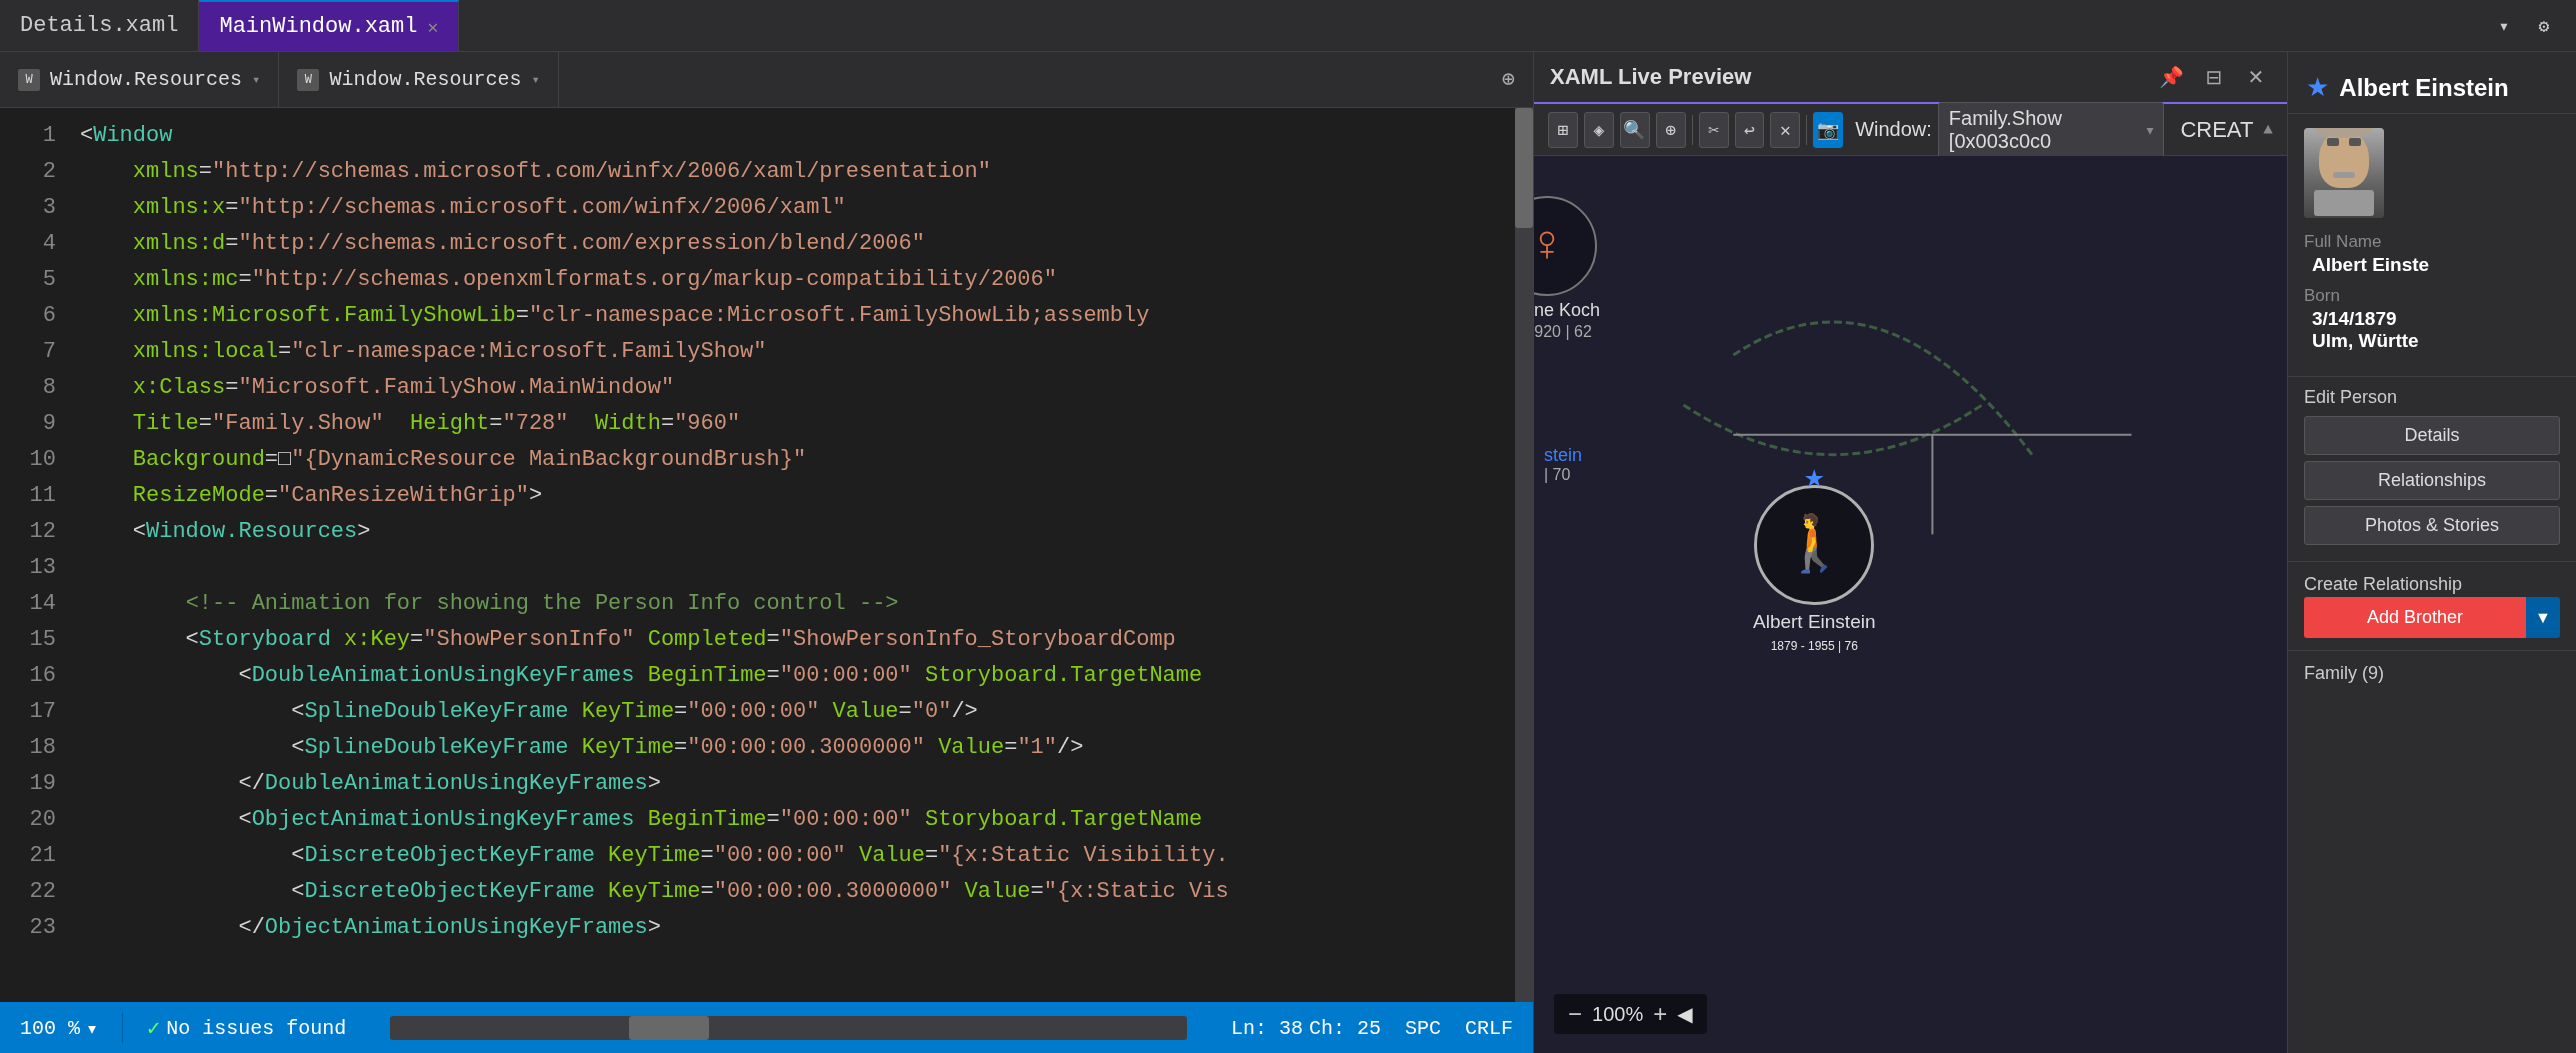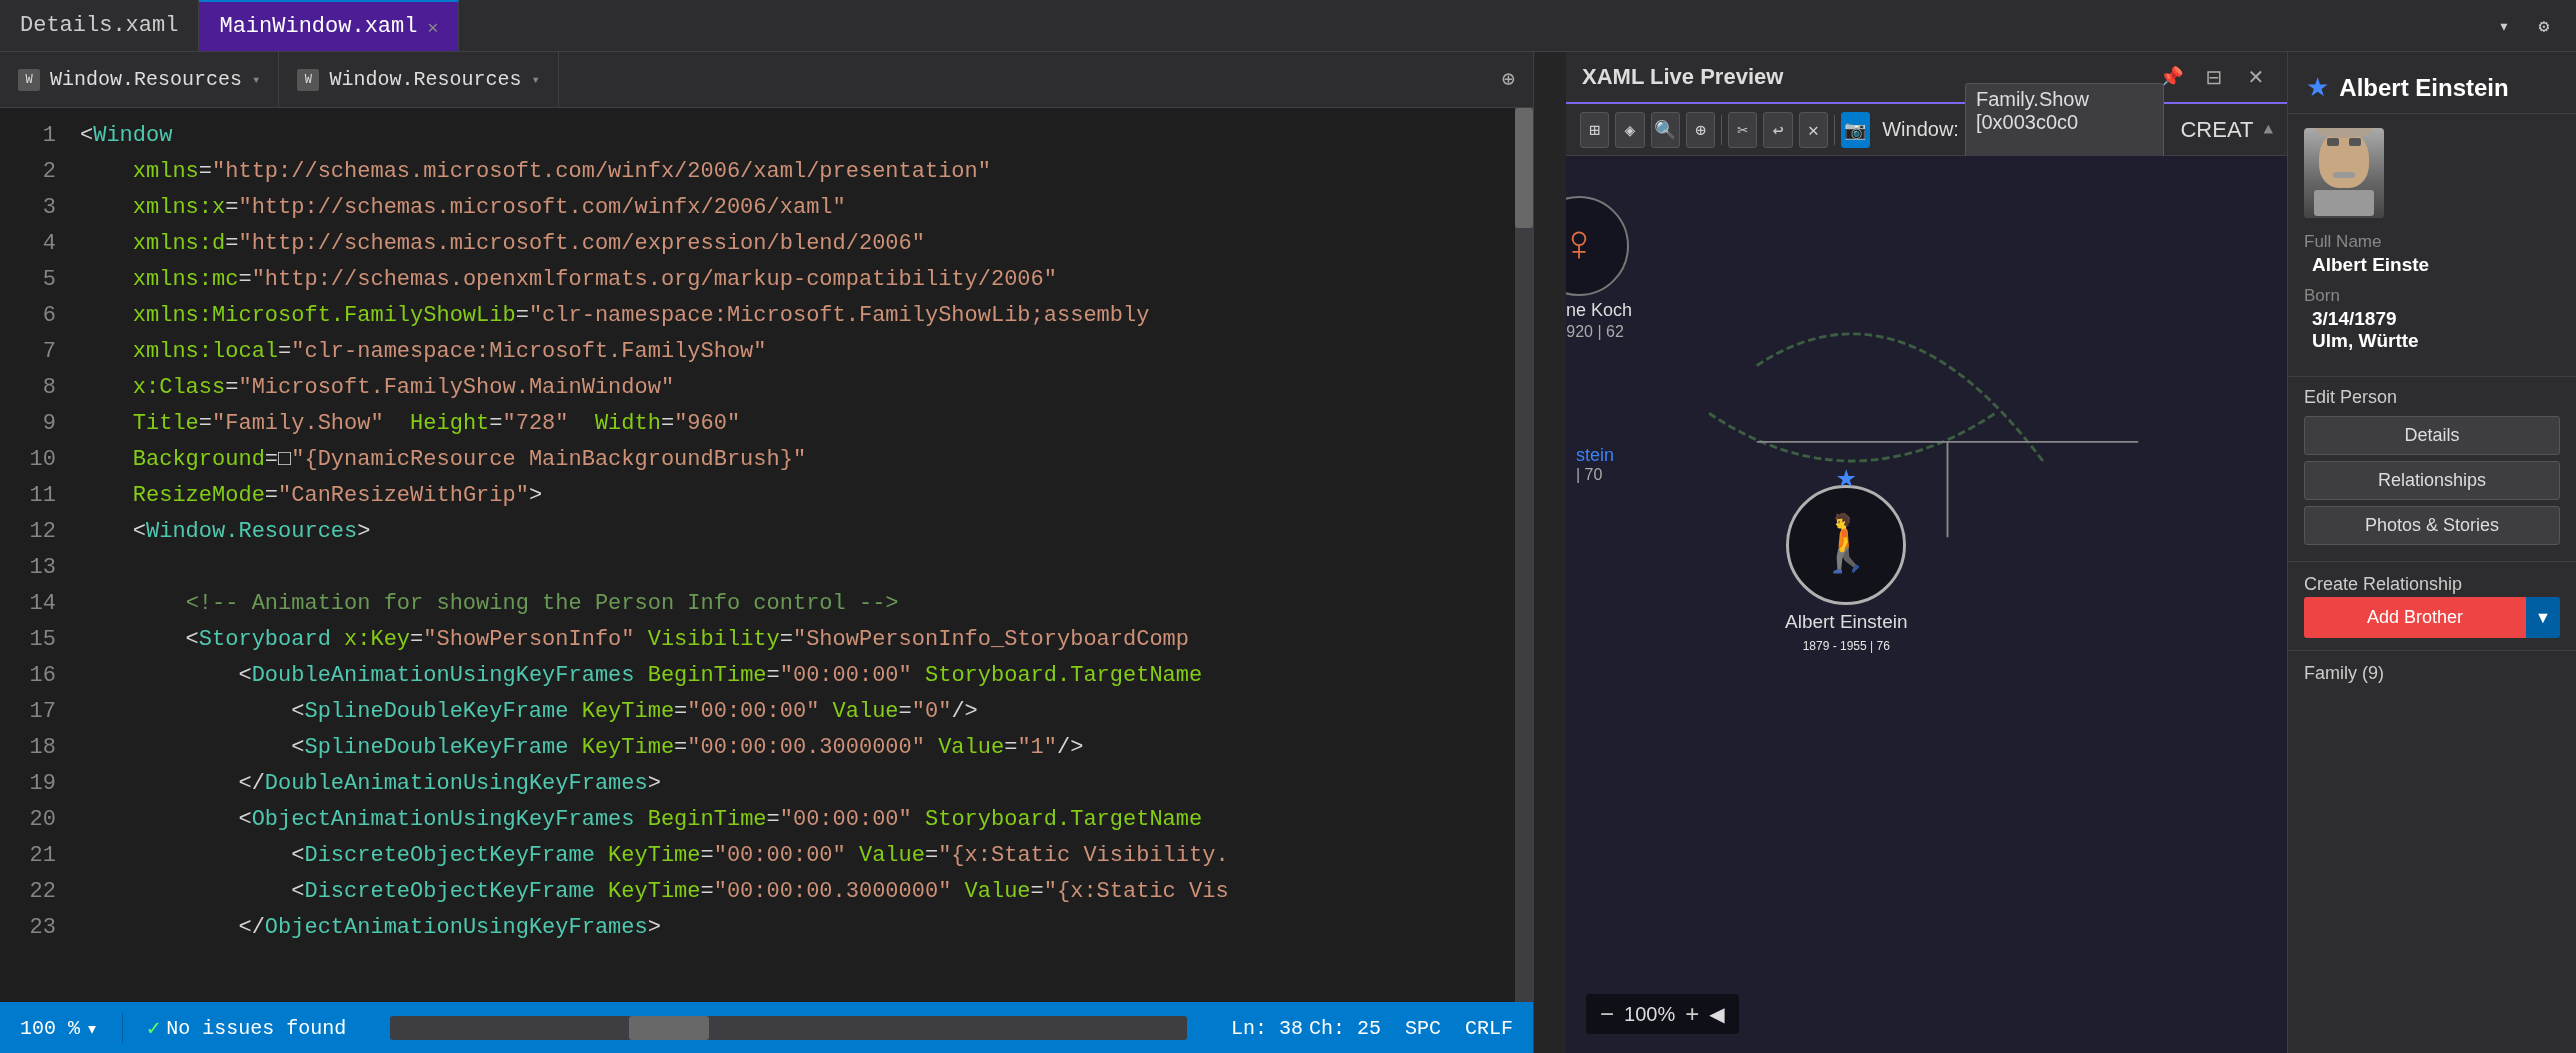--- a/index.html
+++ b/index.html
@@ -203,21 +203,20 @@
     }
 
     
     .preview-panel {
       flex: 1;
       background: #252526;
       overflow: hidden;
       position: relative;
       display: flex;
       flex-direction: column;
-      padding-left: 32px;
     }
     .preview-btn {
       width: 36px;
       height: 36px;
       background: #3e3e42;
       border: 1px solid #555;
       border-radius: 3px;
       display: flex;
       align-items: center;
       justify-content: center;
@@ -232,21 +231,20 @@
       align-items: center;
       background: #3e3e42;
       border: 1px solid #555;
       border-radius: 3px;
       padding: 4px 10px;
       font-size: 20px;
       color: #ddd;
       font-family: 'Segoe UI', sans-serif;
       gap: 21px;
       cursor: pointer;
-      flex-direction: column;
     }
     .window-selector .ws-arrow { color: #888; font-size: 14px; }
     .creat-label {
       font-size: 22px;
       color: #ddd;
       font-family: 'Segoe UI', sans-serif;
       margin-left: 10px;
     }
     .creat-arrow { color: #888; font-size: 16px; margin-left: 4px; }
 
@@ -529,21 +527,21 @@
     <span class="attr-name">xmlns:mc</span>=<span class="attr-value">"http://schemas.openxmlformats.org/markup-compatibility/2006"</span>
     <span class="attr-name">xmlns:Microsoft.FamilyShowLib</span>=<span class="attr-value">"clr-namespace:Microsoft.FamilyShowLib;assembly</span>
     <span class="attr-name">xmlns:local</span>=<span class="attr-value">"clr-namespace:Microsoft.FamilyShow"</span>
     <span class="attr-name">x:Class</span>=<span class="attr-value">"Microsoft.FamilyShow.MainWindow"</span>
     <span class="attr-name">Title</span>=<span class="attr-value">"Family.Show"</span>  <span class="attr-name">Height</span>=<span class="attr-value">"728"</span>  <span class="attr-name">Width</span>=<span class="attr-value">"960"</span>
     <span class="attr-name">Background</span>=□<span class="attr-value">"{DynamicResource MainBackgroundBrush}"</span>
     <span class="attr-name">ResizeMode</span>=<span class="attr-value">"CanResizeWithGrip"</span>&gt;
     &lt;<span class="tag">Window.Resources</span>&gt;
 
         <span class="comment">&lt;!-- Animation for showing the Person Info control --&gt;</span>
-        &lt;<span class="tag">Storyboard</span> <span class="attr-name">x:Key</span>=<span class="attr-value">"ShowPersonInfo"</span> <span class="attr-name">Visibility</span>=<span class="attr-value">"ShowPersonInfo_StoryboardComp</span>
+        &lt;<span class="tag">Storyboard</span> <span class="attr-name">x:Key</span>=<span class="attr-value">"ShowPersonInfo"</span> <span class="attr-name">Completed</span>=<span class="attr-value">"ShowPersonInfo_StoryboardComp</span>
             &lt;<span class="tag">DoubleAnimationUsingKeyFrames</span> <span class="attr-name">BeginTime</span>=<span class="attr-value">"00:00:00"</span> <span class="attr-name">Storyboard.TargetName</span>
                 &lt;<span class="tag">SplineDoubleKeyFrame</span> <span class="attr-name">KeyTime</span>=<span class="attr-value">"00:00:00"</span> <span class="attr-name">Value</span>=<span class="attr-value">"0"</span>/&gt;
                 &lt;<span class="tag">SplineDoubleKeyFrame</span> <span class="attr-name">KeyTime</span>=<span class="attr-value">"00:00:00.3000000"</span> <span class="attr-name">Value</span>=<span class="attr-value">"1"</span>/&gt;
             &lt;/<span class="tag">DoubleAnimationUsingKeyFrames</span>&gt;
             &lt;<span class="tag">ObjectAnimationUsingKeyFrames</span> <span class="attr-name">BeginTime</span>=<span class="attr-value">"00:00:00"</span> <span class="attr-name">Storyboard.TargetName</span>
                 &lt;<span class="tag">DiscreteObjectKeyFrame</span> <span class="attr-name">KeyTime</span>=<span class="attr-value">"00:00:00"</span> <span class="attr-name">Value</span>=<span class="attr-value">"{x:Static Visibility.</span>
                 &lt;<span class="tag">DiscreteObjectKeyFrame</span> <span class="attr-name">KeyTime</span>=<span class="attr-value">"00:00:00.3000000"</span> <span class="attr-name">Value</span>=<span class="attr-value">"{x:Static Vis</span>
             &lt;/<span class="tag">ObjectAnimationUsingKeyFrames</span>&gt;</div>
       <div class="scrollbar-v">
         <div class="scrollbar-thumb"></div>

